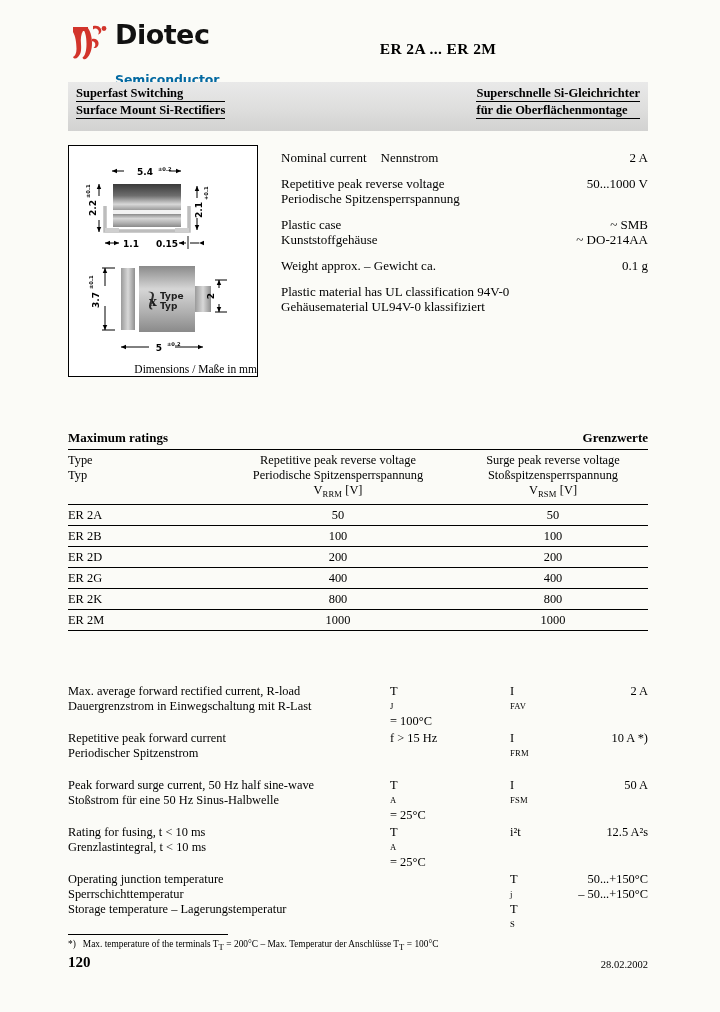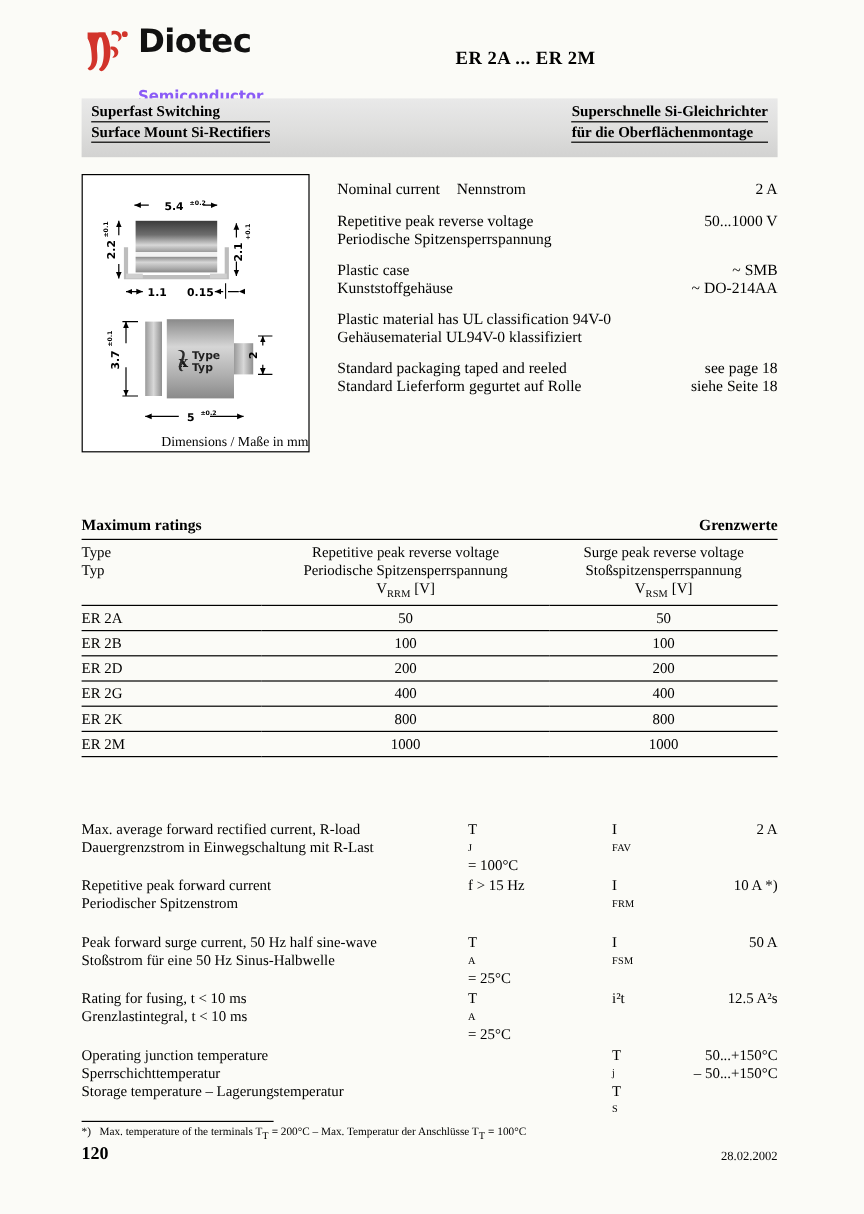--- a/index.html
+++ b/index.html
@@ -55,21 +55,21 @@
     line-height: 27px;
     letter-spacing: -0.5px;
     color: #111;
   }
   .logo-sub {
     font-family: "DejaVu Sans", sans-serif;
     font-weight: bold;
     font-size: 12.5px;
     line-height: 14px;
     letter-spacing: -0.1px;
-    color: #8b5cf6;
+    color: #0369a1;
     margin-top: 1px;
   }
   .doc-title {
     position: absolute;
     left: 200px; top: 20px;
     width: 340px;
     text-align: center;
     font-family: "Liberation Serif", serif;
     font-weight: bold;
     font-size: 15.5px;
@@ -425,38 +425,36 @@
       <div class="spec-lines">
         <span class="spec-line">Plastic case</span>
         <span class="spec-line">Kunststoffgehäuse</span>
       </div>
       <div class="spec-vals">
         <span class="spec-val">~ SMB</span>
         <span class="spec-val">~ DO-214AA</span>
       </div>
     </div>
 
+    <div class="spec-row">
+      <div class="spec-lines">
+        <span class="spec-line">Weight approx. – Gewicht ca.</span>
+      </div>
+      <div class="spec-vals">
+        <span class="spec-val">0.1 g</span>
+      </div>
+    </div>
 
     <div class="spec-row">
       <div class="spec-lines">
         <span class="spec-line">Plastic material has UL classification 94V-0</span>
         <span class="spec-line">Gehäusematerial UL94V-0 klassifiziert</span>
       </div>
     </div>
 
-    <div class="spec-row">
-      <div class="spec-lines">
-        <span class="spec-line">Standard packaging taped and reeled</span>
-        <span class="spec-line">Standard Lieferform gegurtet auf Rolle</span>
-      </div>
-      <div class="spec-vals">
-        <span class="spec-val">see page 18</span>
-        <span class="spec-val">siehe Seite 18</span>
-      </div>
-    </div>
 
   </div>
 
   <div class="mr-head">
     <span class="l">Maximum ratings</span>
     <span class="r">Grenzwerte</span>
   </div>
 
   <table class="ratings">
     <thead>

